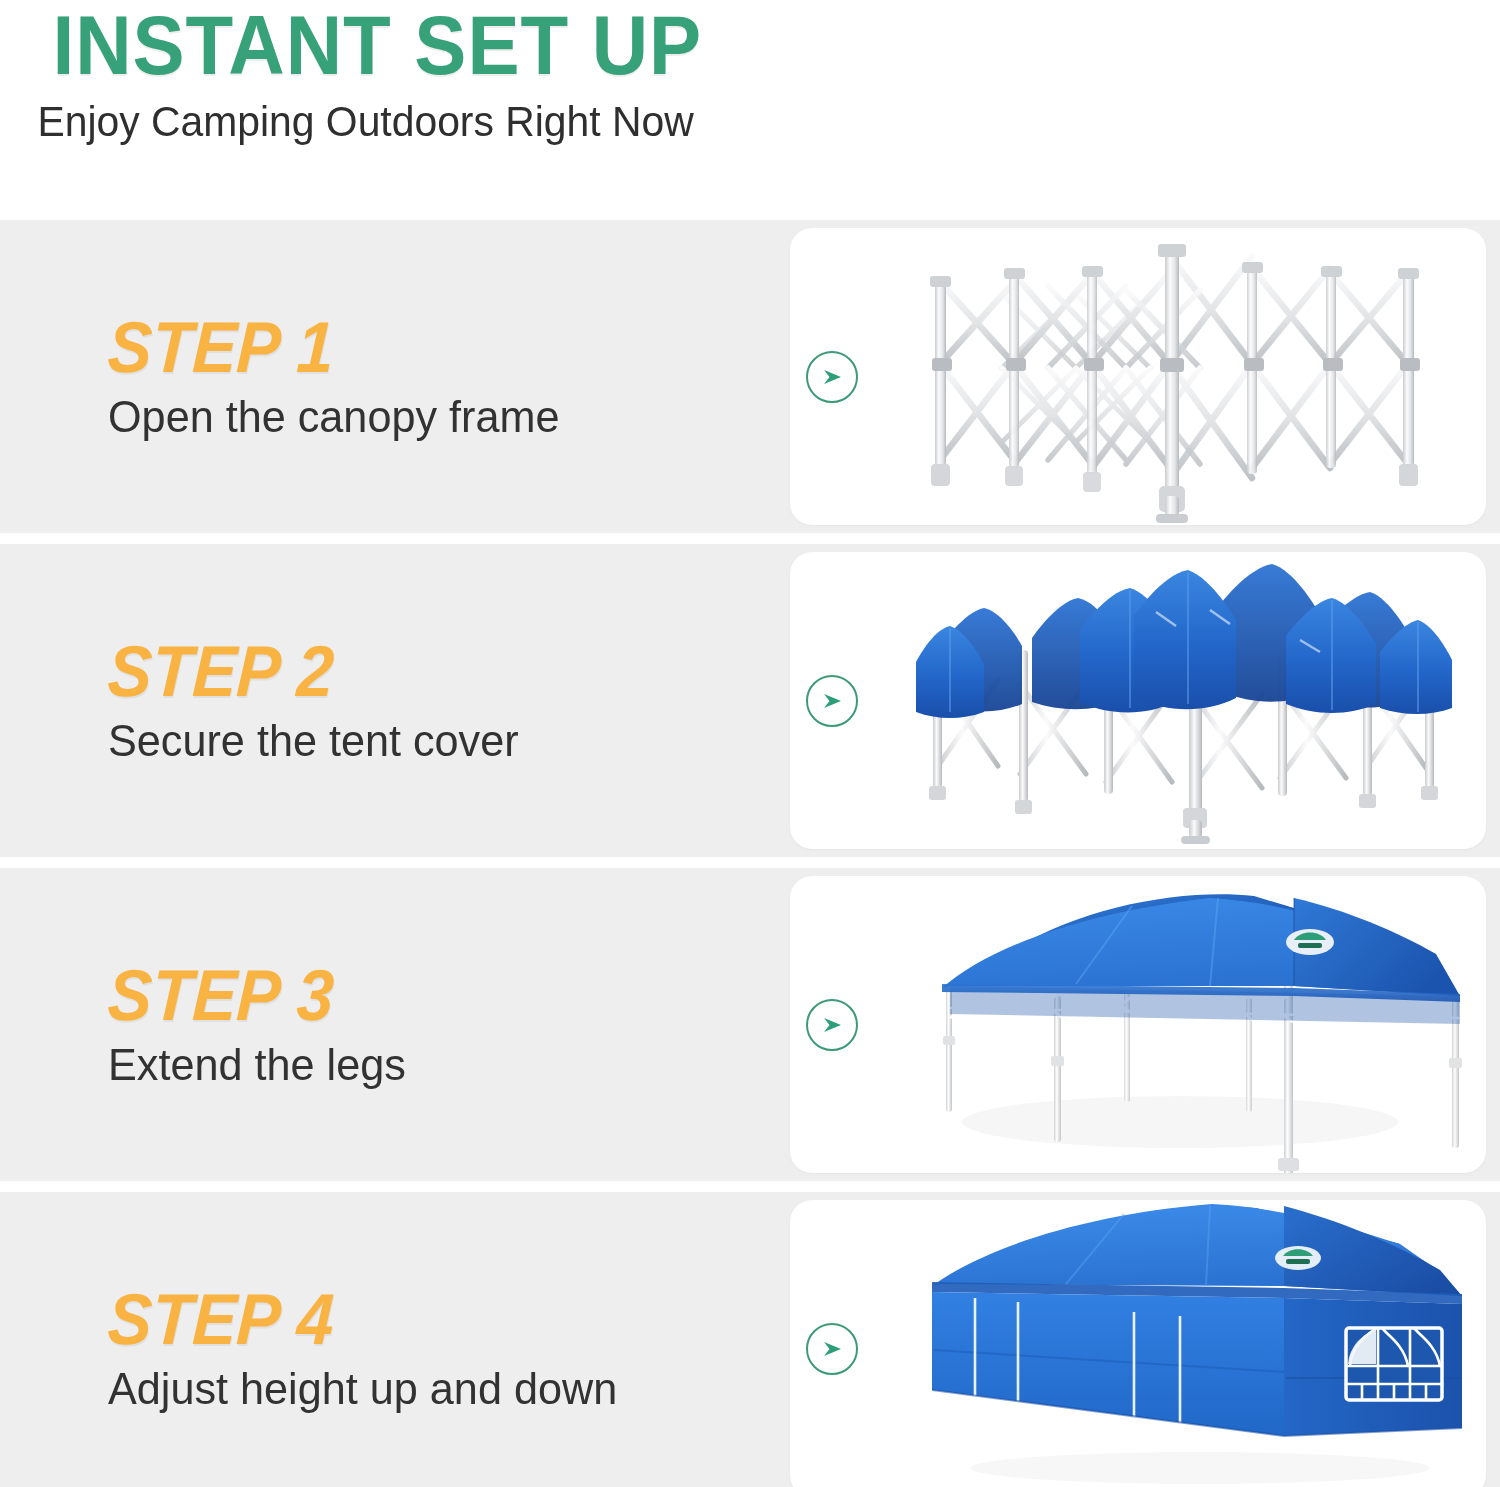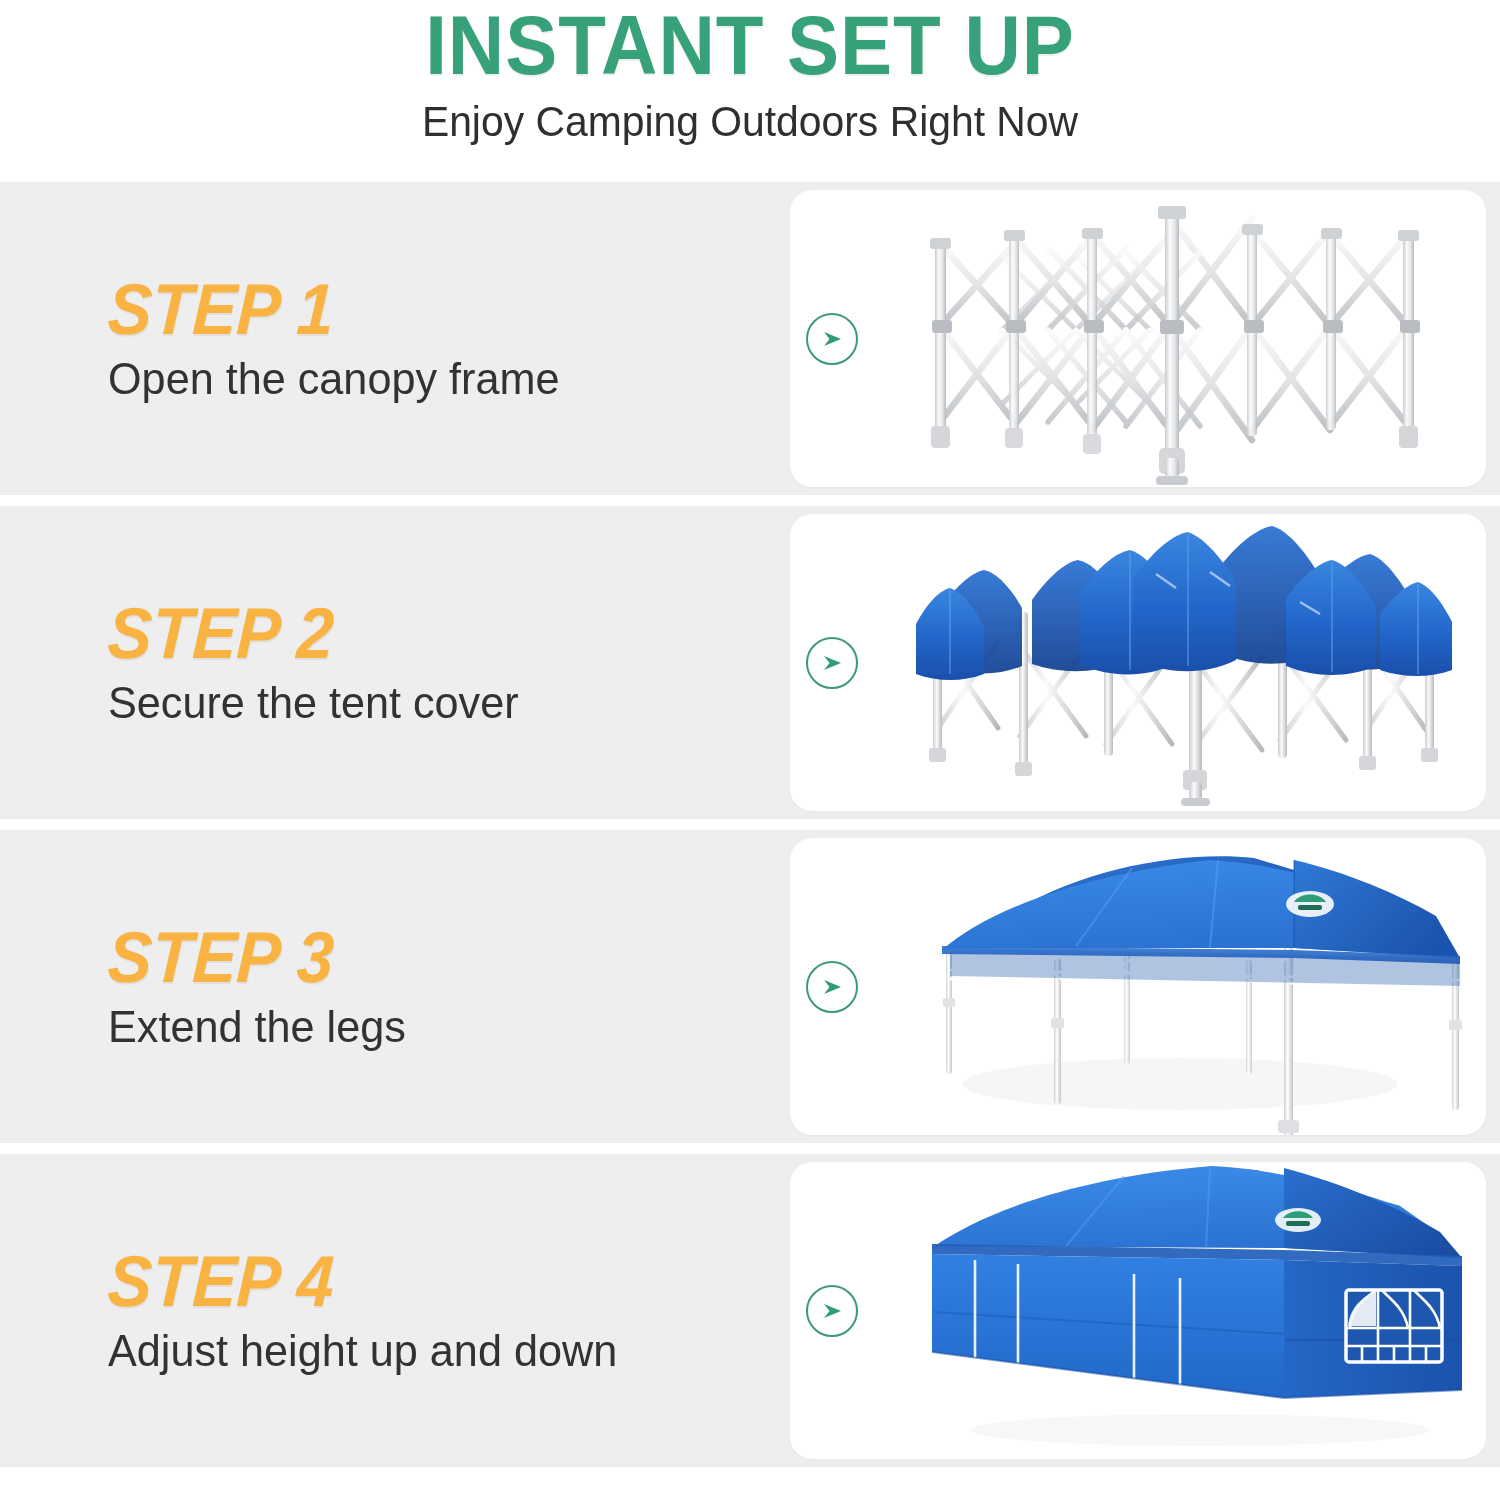--- a/index.html
+++ b/index.html
@@ -11,23 +11,22 @@
     width: 1500px;
     height: 1487px;
     font-family: "Liberation Sans", "DejaVu Sans", sans-serif;
     overflow: hidden;
     position: relative;
   }
 
   
   .header {
     width: 1500px;
-    height: 182px;
+    height: 220px;
     background: #ffffff;
-    text-align: center;
     position: relative;
   }
   .header-title {
     font-family: "Liberation Sans Narrow", "Liberation Sans", sans-serif;
     font-weight: 700;
     font-size: 84px;
     line-height: 86px;
     letter-spacing: 1px;
     color: #37a179;
     margin: 0;

